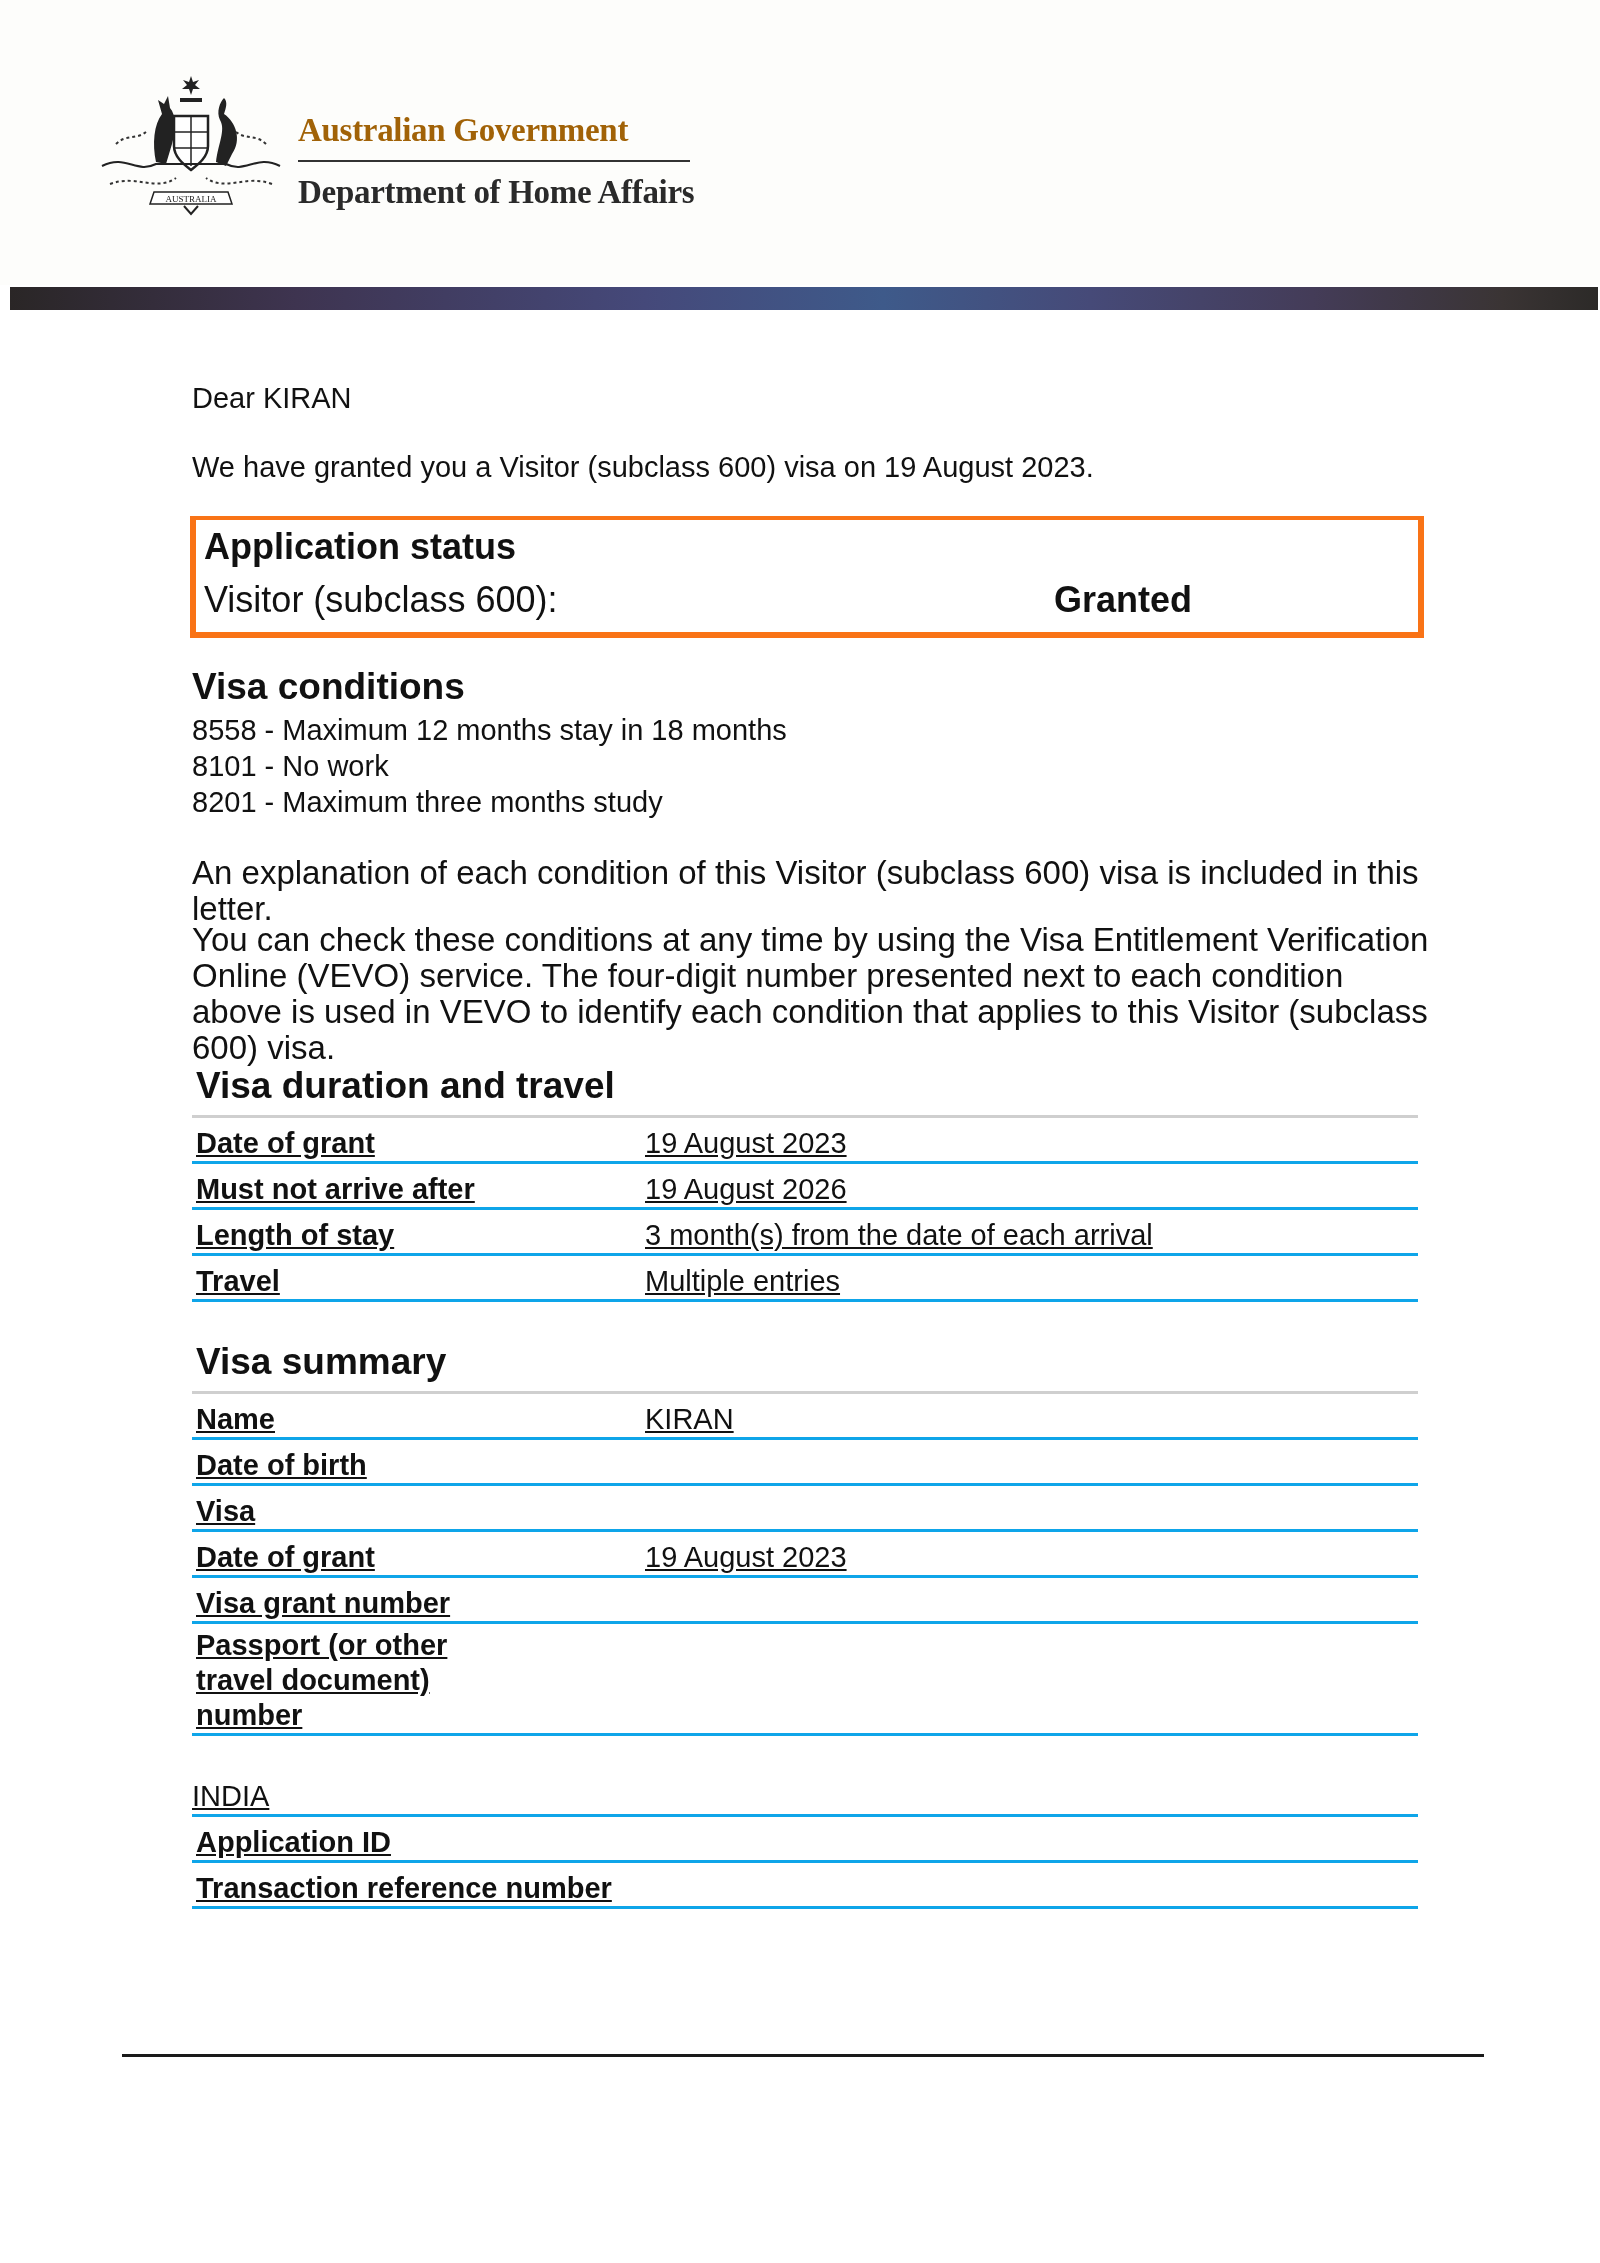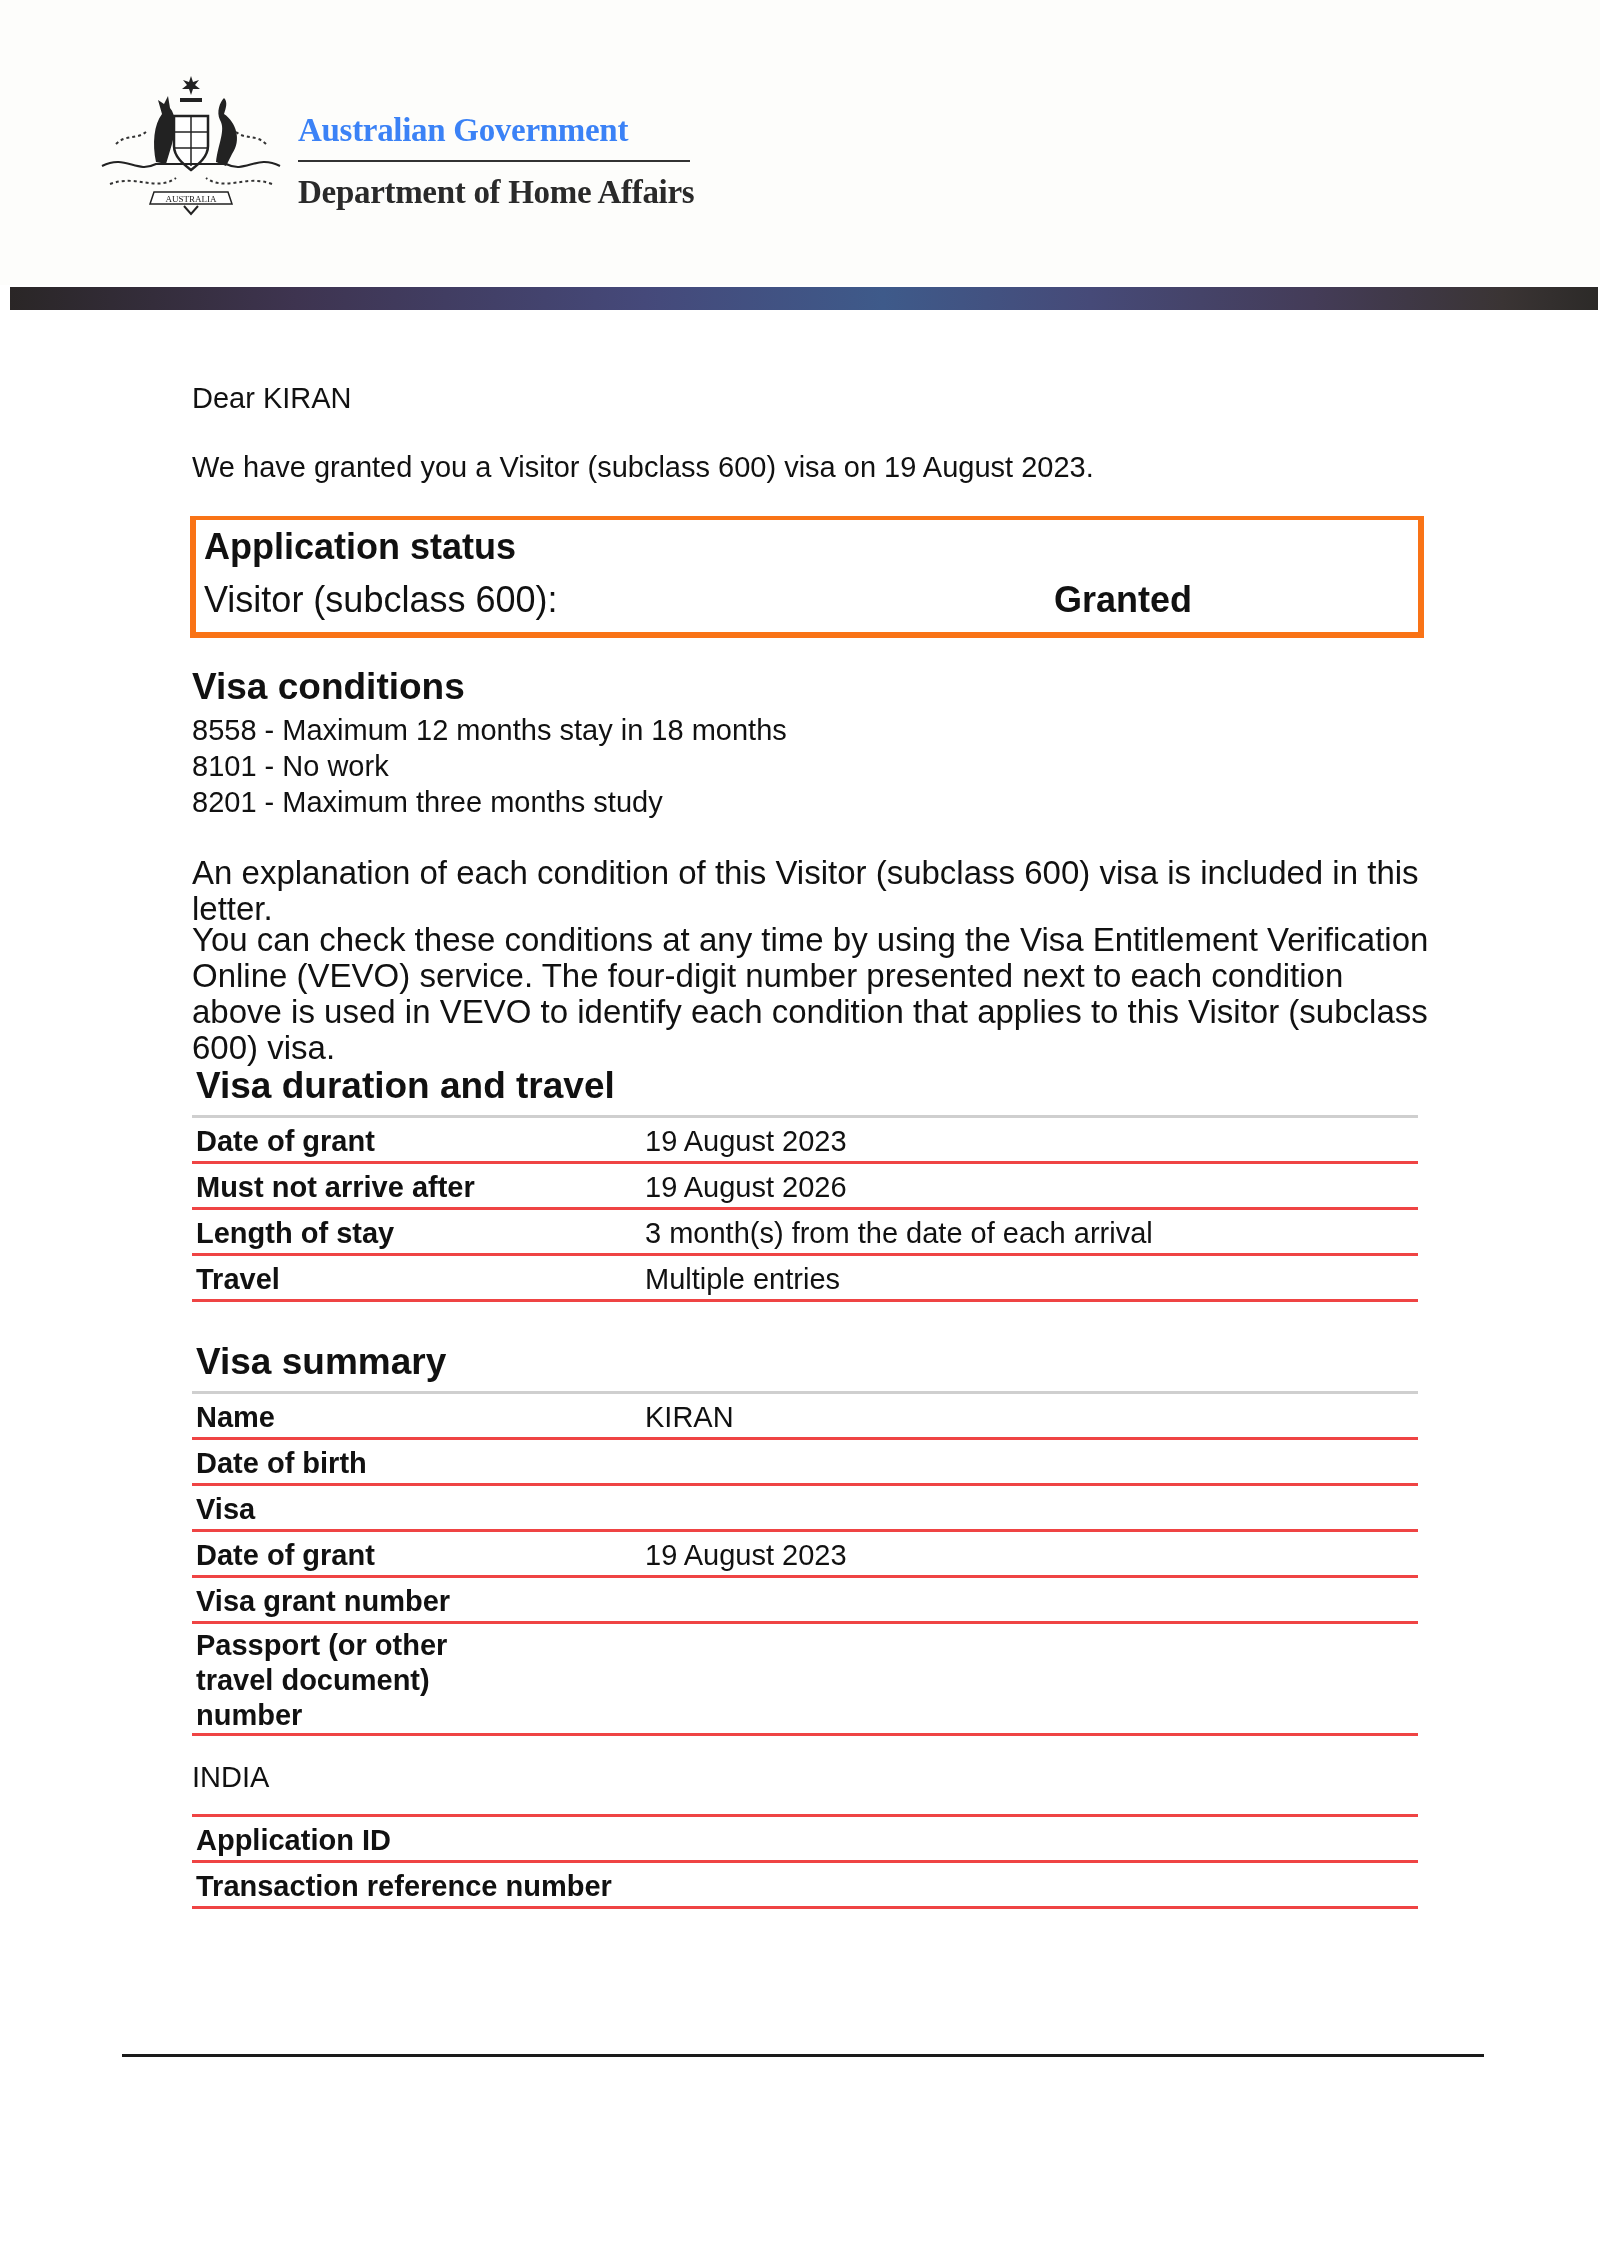--- a/index.html
+++ b/index.html
@@ -8,21 +8,21 @@
       font-family: "Liberation Sans", sans-serif; color: #111;
     }
     .header {
       position: absolute; left: 0; top: 0; width: 1600px; height: 285px;
       background: #fdfdfb;
     }
     .crest { position: absolute; left: 96px; top: 74px; width: 190px; height: 142px; }
     .gov-title {
       position: absolute; left: 298px; top: 112px;
       font-family: "Liberation Serif", serif; font-weight: bold; font-size: 33px;
-      color: #3b82f6; letter-spacing: -0.3px; white-space: nowrap;
+      color: #a16207; letter-spacing: -0.3px; white-space: nowrap;
     }
     .gov-rule {
       position: absolute; left: 298px; top: 160px; width: 392px; height: 2px; background: #333;
     }
     .dept-title {
       position: absolute; left: 298px; top: 174px;
       font-family: "Liberation Serif", serif; font-weight: bold; font-size: 33px;
       color: #2a2a2a; letter-spacing: -0.3px; white-space: nowrap;
     }
     .banner {
@@ -36,21 +36,21 @@
     }
     .status-title { position: absolute; left: 8px; top: 6px; font-size: 36px; font-weight: bold; }
     .status-label { position: absolute; left: 8px; top: 59px; font-size: 36px; }
     .status-value { position: absolute; left: 858px; top: 59px; font-size: 36px; font-weight: bold; }
     .section-h { position: absolute; left: 192px; font-size: 37px; font-weight: bold; white-space: nowrap; }
     .cond-list { position: absolute; left: 192px; top: 712px; font-size: 29px; line-height: 36px; }
     .cond-list div { white-space: nowrap; }
     .para { position: absolute; left: 192px; font-size: 33px; line-height: 36px; width: 1240px; }
     .kv-table { position: absolute; left: 192px; width: 1226px; border-top: 3px solid #cfcfcf; }
     .kv-row {
-      display: flex; border-bottom: 3px solid #ef4444; min-height: 43px; align-items: center;
+      display: flex; border-bottom: 3px solid #0ea5e9; min-height: 43px; align-items: flex-end; text-decoration: underline;
     }
     .kv-label { width: 453px; padding: 4px 0 0 4px; font-size: 29px; font-weight: bold; line-height: 35px; box-sizing: border-box; }
     .kv-value { flex: 1; padding: 4px 0 0 0; font-size: 29px; line-height: 35px; }
     .kv-row.tall { min-height: 78px; }
     .footer-rule { position: absolute; left: 122px; top: 2054px; width: 1362px; height: 3px; background: #1a1a1a; }
   </style>
 </head>
 <body>
 
 <div class="header">

